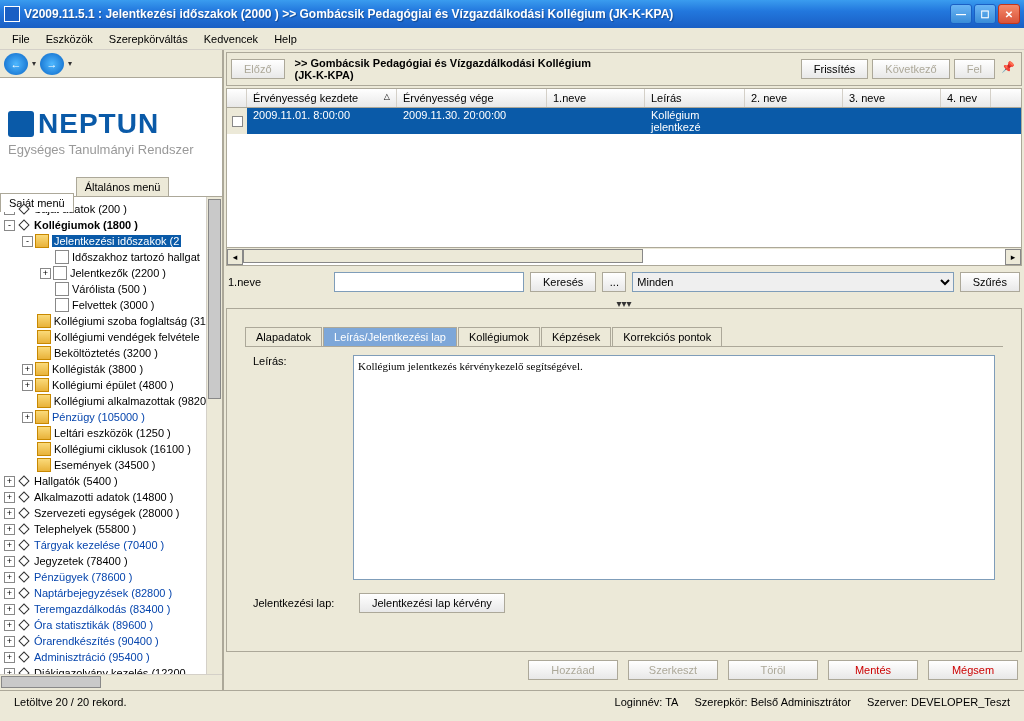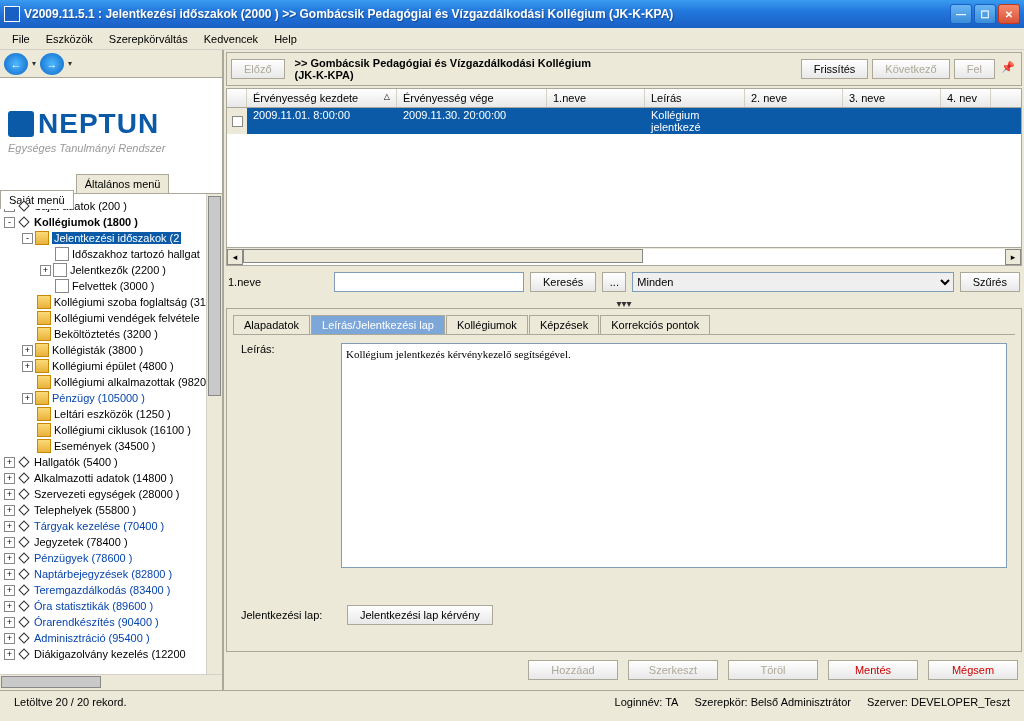--- a/index.html
+++ b/index.html
@@ -23,21 +23,21 @@
 .navdrop { font-size: 8px; color: #333; cursor: pointer; }
 
 
 .maincontainer { display: flex; height: 640px; }
 
 
 .leftpanel { width: 224px; background: #fff; border-right: 2px solid #aca899; display: flex; flex-direction: column; }
 .logo-area { padding: 30px 8px 10px 8px; text-align: left; }
 .logo-text { font-family: Arial; font-size: 28px; font-weight: bold; color: #0a5aa8; letter-spacing: 1px; display: flex; align-items: center; }
 .logo-icon { width: 26px; height: 26px; background: #0a5aa8; margin-right: 4px; border-radius: 3px; }
-.logo-sub { font-size: 11px; color: #999; font-style: italic; margin-top: 2px; }
+.logo-sub { font-size: 13px; color: #999; margin-top: 2px; }
 
 
 .lefttabs { display: flex; border-bottom: 1px solid #aca899; margin-top: 10px; }
 .lefttab { padding: 3px 8px; border: 1px solid #aca899; border-bottom: none; background: #ece9d8; cursor: pointer; margin-right: 2px; font-size: 11px; }
 .lefttab.active { background: #fff; position: relative; top: 16px; }
 
 
 .tree-wrapper { flex: 1; overflow: hidden; display: flex; }
 .tree { flex: 1; overflow-y: auto; padding: 4px 0; white-space: nowrap; }
 .tree-scroll-v { width: 16px; background: #ece9d8; border-left: 1px solid #d4d0c8; display:flex; flex-direction:column; }
@@ -83,21 +83,21 @@
 
 .filterrow { display: flex; align-items: center; padding: 6px 2px; gap: 6px; }
 .filterrow input[type=text] { border: 1px solid #7f9db9; height: 20px; padding: 0 4px; font-size: 11px; }
 .filterrow select { border: 1px solid #7f9db9; height: 20px; font-size: 11px; }
 
 
 .expander-line { height: 10px; display: flex; align-items: center; justify-content: center; }
 .expander-btn { font-size: 10px; color: #333; cursor: pointer; }
 
 
-.detail-panel { border: 1px solid #aca899; flex: 1; display: flex; flex-direction: column; background: #ece9d8; padding: 6px; }
+.detail-panel { border: 1px solid #aca899; flex: 1; display: flex; flex-direction: column; background: #ece9d8; padding: 18px; }
 .dtabs { display: flex; border-bottom: 1px solid #aca899; }
 .dtab { padding: 3px 10px; border: 1px solid #aca899; border-bottom: none; background: #ece9d8; cursor: pointer; font-size: 11px; margin-right: 1px; }
 .dtab.active { background: #7da7d9; color: #fff; }
 .dtab-body { flex: 1; background: #ece9d8; padding: 8px; display: flex; flex-direction: column; }
 .dtab-row { display: flex; align-items: flex-start; margin-bottom: 12px; }
 .dtab-row label { width: 100px; font-size: 11px; }
 .dtab-textarea { flex: 1; height: 225px; border: 1px solid #7f9db9; font-size: 11px; padding: 4px; background: #fff; resize: none; font-family: Tahoma; }
 .dtab-input { flex: 1; border: 1px solid #7f9db9; height: 20px; padding: 0 4px; font-size: 11px; }
 .dtab-input.green { background: #c8e6c8; }
 
@@ -173,20 +173,26 @@
             <span class="tree-indent" style="width: 40px;"></span>
             <span class="tree-toggle blank"></span>
             <span class="tree-icon page"></span>
             <span class="tree-label">Időszakhoz tartozó hallgat</span>
           </div>
           <div class="tree-item">
             <span class="tree-indent" style="width: 40px;"></span>
             <span class="tree-toggle">+</span>
             <span class="tree-icon page"></span>
             <span class="tree-label">Jelentkezők (2200  )</span>
+          </div>
+          <div class="tree-item">
+            <span class="tree-indent" style="width: 40px;"></span>
+            <span class="tree-toggle blank"></span>
+            <span class="tree-icon page"></span>
+            <span class="tree-label">Várólista (500  )</span>
           </div>
           <div class="tree-item">
             <span class="tree-indent" style="width: 40px;"></span>
             <span class="tree-toggle blank"></span>
             <span class="tree-icon page"></span>
             <span class="tree-label">Felvettek (3000  )</span>
           </div>
           <div class="tree-item">
             <span class="tree-indent" style="width: 22px;"></span>
             <span class="tree-toggle blank"></span>

